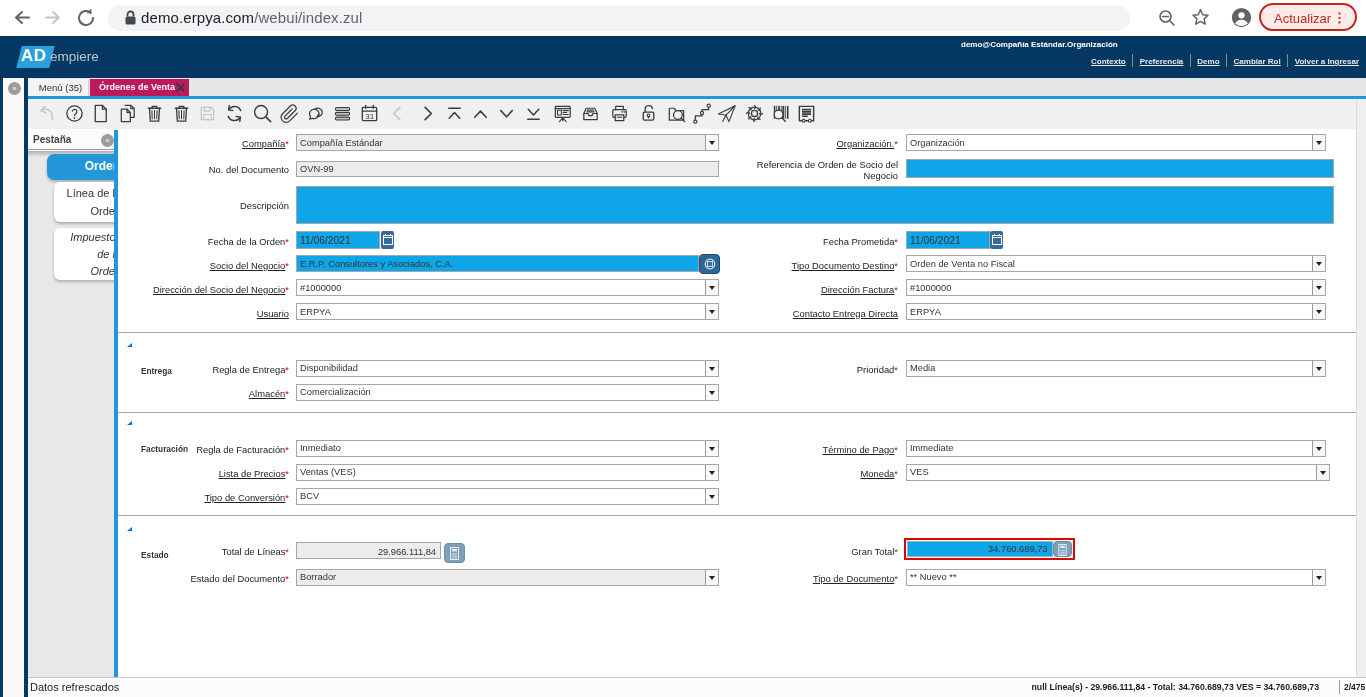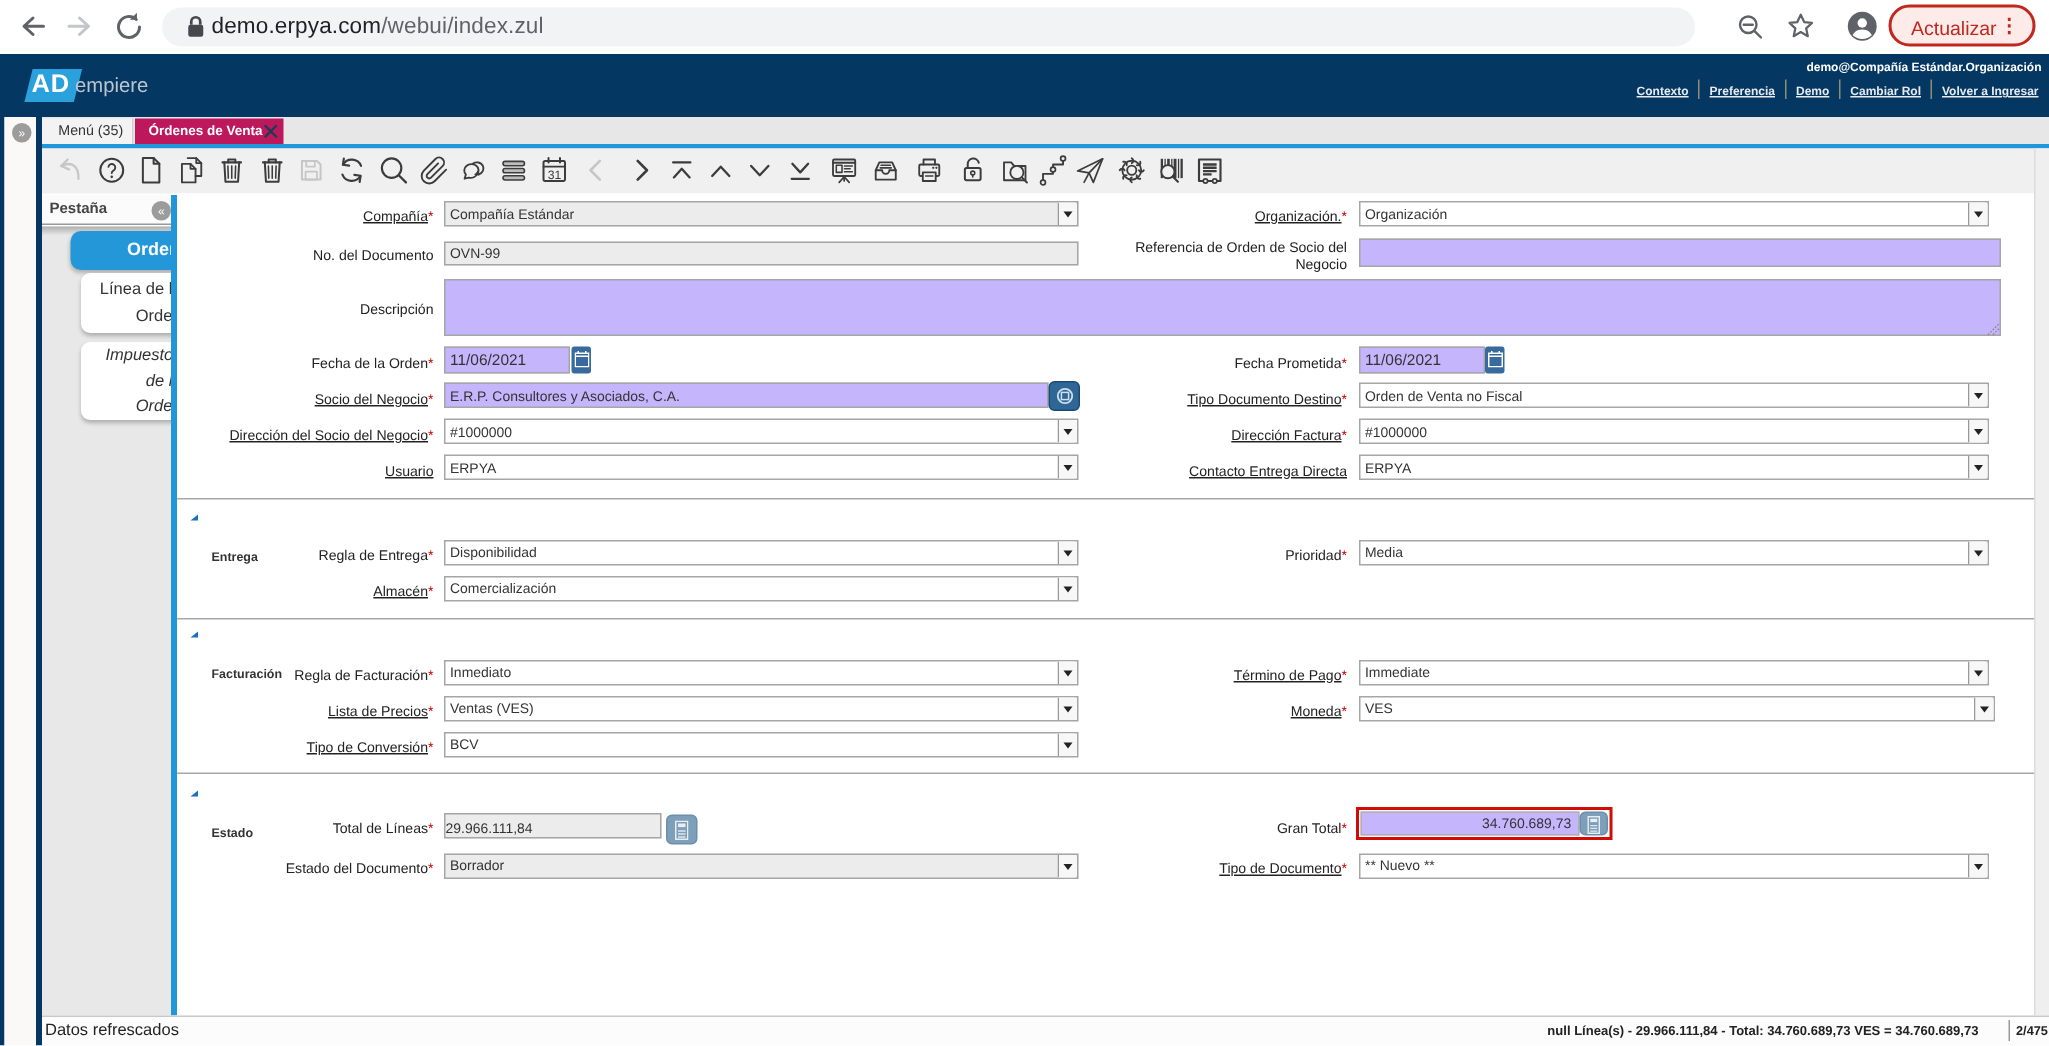--- a/index.html
+++ b/index.html
@@ -16,21 +16,21 @@
   #avatar { left:1231px; top:7px; width:21px; height:21px; }
   #updbtn { left:1259px; top:3px; width:98px; height:28px; border:2px solid #c1271d; border-radius:15px; background:#fcebe9; }
   #updbtn .t { position:absolute; left:13px; top:6px; font-size:13px; color:#c1271d; }
   #updbtn .dots { position:absolute; right:9px; top:50%; transform:translateY(-50%); color:#c1271d; font-size:13px; font-weight:bold; }
 
   
   #apphead { left:0; top:36px; width:1366px; height:42px; background:#053763; }
   #logoskew { left:19px; top:46px; width:33px; height:22px; background:#2aa0dc; transform:skewX(-14deg); }
   #logoAD { left:21px; top:46px; color:#fff; font-size:17px; font-weight:bold; letter-spacing:0.5px; }
   #logoemp { left:50px; top:49px; color:#bac5cf; font-size:13.5px;text-align:center; }
-  #headuser { right:5px; top:40px; color:#fff; font-size:8px; font-weight:bold; text-align:right; width:400px; }
+  #headuser { right:5px; top:40px; color:#fff; font-size:8px; font-weight:bold; text-align:left; width:400px; }
   #headlinks { right:7px; top:50px; text-align:right; }
   #headlinks span.lnk { color:#e8eaed; font-size:8px; font-weight:bold; text-decoration:underline; }
   #headlinks span.hsep { display:inline-block; width:1px; height:13px; background:#8f8d75; margin:0 6.5px; vertical-align:-3px; }
 
   
   #strip1 { left:0; top:78px; width:3px; height:619px; background:#053763; }
   #stripw { left:3px; top:78px; width:21px; height:619px; background:#faf9f7; }
   #strip2 { left:24px; top:78px; width:4px; height:619px; background:#053763; }
   #expbtn { left:8px; top:82px; width:13px; height:13px; border-radius:50%; background:#9c9c9c; color:#fff; font-size:8px; text-align:center; line-height:13px; }
 
@@ -57,21 +57,21 @@
   #stab3 { top:228px; height:52px; font-style:italic; line-height:17px; padding-top:1px; }
   #vline { left:114px; top:130px; width:4px; height:547px; background:#2196d8; }
 
   
   #content { left:118px; top:129px; width:1248px; height:548px; background:#fff; }
   #scrollstrip { left:1356px; top:99px; width:10px; height:578px; background:#efefef; border-left:1px solid #dcdcdc; }
 
   .lbl { position:absolute; font-size:9.4px; color:#222; text-align:right; white-space:nowrap; }
   .lbl u { text-decoration:underline; }
   .ast { color:#cc0000; }
-  .fld { position:absolute; border:1px solid #a6a6a6; background:#c4b5fd; font-size:9.3px; color:#333; padding:0 0 0 3px; white-space:nowrap; overflow:hidden; line-height:15px; }
+  .fld { position:absolute; border:1px solid #a6a6a6; background:#0ea5e9; font-size:9.3px; color:#333; padding:0 0 0 3px; white-space:nowrap; overflow:hidden; line-height:15px; }
   .ro { background:#ececec; }
   .dd { position:absolute; border:1px solid #a6a6a6; background:#fff; font-size:9.3px; color:#333; white-space:nowrap; }
   .dd .tx { position:absolute; left:3px; top:50%; transform:translateY(-50%); }
   .dd .btn { position:absolute; right:0; top:0; bottom:0; width:13px; background:#f7f7f7; border-left:1px solid #999; border-radius:0 2px 2px 0; }
   .dd .btn:after { content:""; position:absolute; left:3px; top:6px; border-left:3.5px solid transparent; border-right:3.5px solid transparent; border-top:4px solid #222; }
   .dd.ro2 { background:#ececec; }
   .sep { position:absolute; left:118px; width:1238px; height:1px; background:#a8a8a8; }
   .sechdr { position:absolute; font-size:8.3px; font-weight:bold; color:#333;margin-top:28px; }
   .tri { position:absolute; width:0; height:0; border-bottom:4.5px solid #1b6fc0; border-left:5.5px solid transparent; }
   .calbtn { position:absolute; width:13px; height:18px; background:#396a9d; border-radius:2px; }
@@ -434,21 +434,21 @@
         <path d="M0.5 3.5 h9 M2.5 0 v2 M7.5 0 v2" stroke="#fff" stroke-width="1"></path>
       </svg>
     </div>
 <div class="fld" style="left:296px;top:255px;width:403px;height:17px;line-height:16px">E.R.P. Consultores y Asociados, C.A.</div>
 <div class="abs" style="left:699px;top:253.5px;width:21px;height:20px;background:#2e6695;border-radius:4px;border:1px solid #1d4a75">
       <svg style="position:absolute;left:4px;top:3.5px" width="12" height="12" viewBox="0 0 12 12">
         <circle cx="6" cy="6" r="4.8" fill="none" stroke="#cfe0ee" stroke-width="1.2"></circle>
         <rect x="3.6" y="3.6" width="4.8" height="4.8" fill="none" stroke="#cfe0ee" stroke-width="1"></rect>
       </svg>
     </div>
-<div class="fld ro" style="left:296px;top:541.5px;width:145px;height:17.5px;line-height:16px;padding:1px 4px 0 0">29.966.111,84</div>
+<div class="fld ro" style="left:296px;top:541.5px;width:145px;height:17.5px;line-height:16px;text-align:right;padding:1px 4px 0 0">29.966.111,84</div>
 <div class="numbtn" style="left:443.5px;top:542.5px">
       <svg style="position:absolute;left:5.5px;top:3px" width="9" height="13" viewBox="0 0 9 13">
         <rect x="0.5" y="0.5" width="8" height="12" fill="none" stroke="#e8eef4" stroke-width="1"></rect>
         <rect x="2" y="2" width="5" height="2.4" fill="#e8eef4"></rect>
         <path d="M2 7 h5 M2 9 h5 M2 11 h5" stroke="#dfe7ef" stroke-width="0.9"></path>
       </svg>
     </div>
 <div class="abs" style="left:903.5px;top:538px;width:171px;height:21.5px;border:2px solid #d40b04"></div>
 <div class="fld" style="left:906.5px;top:540.5px;width:146px;height:16.5px;line-height:15px;text-align:right;padding:0 4px 0 0;border-color:#b0b0b0">34.760.689,73</div>
 <div class="numbtn" style="left:1052.5px;top:540.5px;width:19px;height:16.5px">

